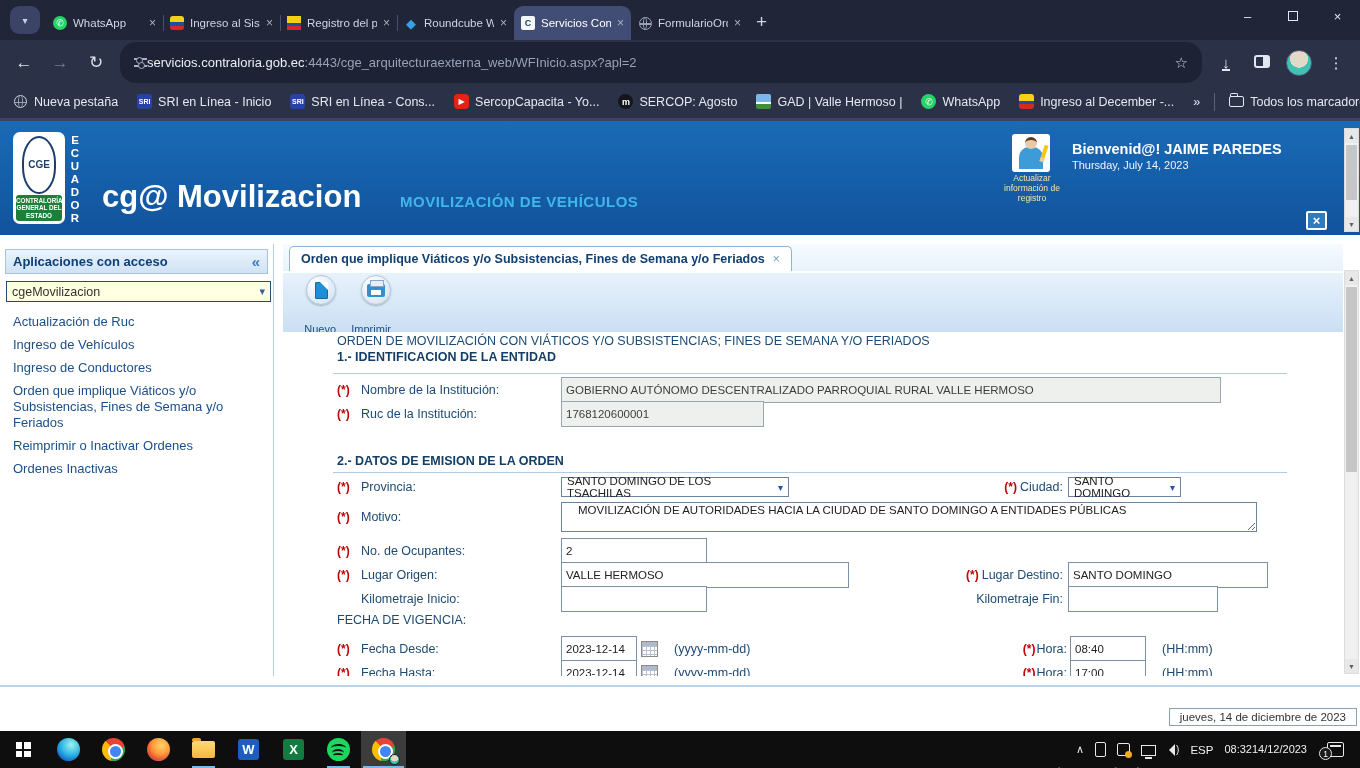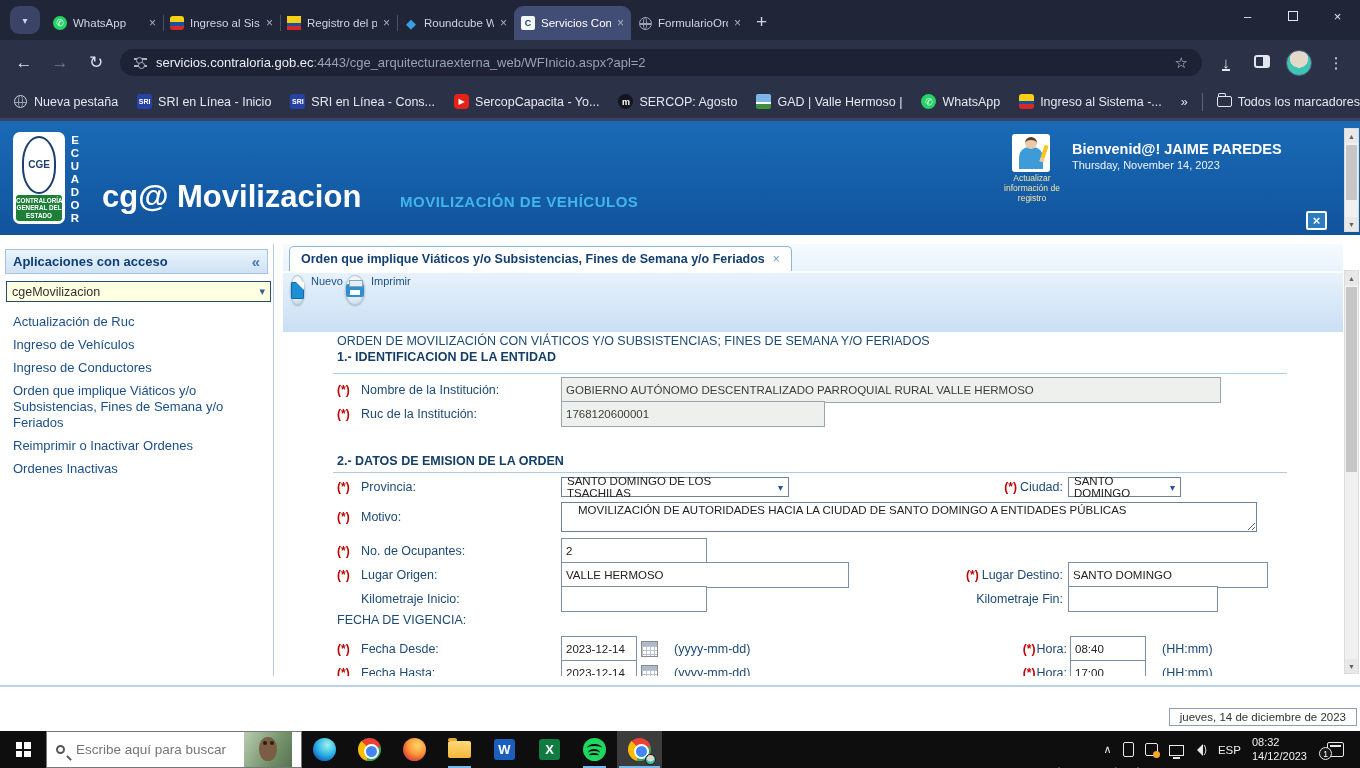--- a/index.html
+++ b/index.html
@@ -29,21 +29,21 @@
   .globe::after{content:"";position:absolute;left:30%;right:30%;top:-1px;bottom:-1px;border:1.5px solid #9aa2b5;border-radius:50%;}
   .newtab{color:#cfd4e2;font-size:19px;margin:0 0 7px 8px;}
   .winctl{margin-left:auto;display:flex;align-self:flex-start;}
   .wbtn{width:45px;height:32px;color:#e3e7f0;display:flex;align-items:center;justify-content:center;font-size:13px;}
   .wbtn .sq{width:10px;height:10px;border:1.5px solid #e3e7f0;}
 
   
   .cbar{position:absolute;top:40px;height:45px;left:0;right:0;background:#2b3146;display:flex;align-items:center;padding:0 12px;gap:12px;}
   .navbtn{color:#dbe0ec;font-size:17px;width:24px;text-align:center;}
   .navbtn.dim{color:#707894;}
-  .urlpill{flex:1;height:27px;background:#1d2234;border-radius:16px;display:flex;align-items:center;padding:0 14px;gap:9px;font-size:13px;}
+  .urlpill{flex:1;height:41px;background:#1d2234;border-radius:16px;display:flex;align-items:center;padding:0 14px;gap:0;font-size:13px;}
   .tune{width:13px;height:9px;border-top:2px solid #aab2c6;border-bottom:2px solid #aab2c6;position:relative;}
   .tune::before{content:"";position:absolute;top:-3.5px;left:2px;width:5px;height:5px;border-radius:50%;background:#1d2234;border:1px solid #aab2c6;}
   .tune::after{content:"";position:absolute;bottom:-3.5px;right:2px;width:5px;height:5px;border-radius:50%;background:#1d2234;border:1px solid #aab2c6;}
   .urlhost{color:#eceef4;}
   .urlpath{color:#98a1b6;}
   .pillstar{margin-left:auto;color:#c9cfdd;font-size:15px;}
   .ricon{color:#e2e6ef;font-size:15px;width:24px;text-align:center;position:relative;}
   .dl{display:inline-block;}
   .dl i{font-style:normal;display:block;line-height:11px;}
   .dl::after{content:"";display:block;height:2px;background:#e2e6ef;margin-top:1px;}
@@ -106,21 +106,21 @@
   .sbmenu li{color:#1b4f8a;font-size:13px;line-height:16px;margin-bottom:7px;}
 
   
   .content{position:absolute;left:283px;top:126px;width:1060px;height:432px;background:#fff;overflow:hidden;}
   .ctop{position:absolute;top:0;left:0;right:0;height:88px;background:linear-gradient(#f6fbff,#cadff3);}
   .ctabline{position:absolute;top:27px;left:0;right:0;height:2px;background:#fdfefe;}
   .ctab{position:absolute;left:6px;top:2px;height:25px;background:#fff;border:1px solid #8fb4d6;border-bottom:none;
         border-radius:5px 5px 0 0;display:flex;align-items:center;padding:0 11px;font-weight:bold;color:#123f70;font-size:12.5px;gap:8px;}
   .ctab .cx{color:#6f9dcb;font-weight:normal;font-size:12px;}
   .toolbtns{position:absolute;top:31px;left:7px;display:flex;gap:9px;}
-  .tbtn{width:46px;display:flex;align-items:flex-start;gap:6px;}
+  .tbtn{width:46px;display:flex;flex-direction:column;align-items:flex-end;gap:18px;}
   .tcircle{width:30px;height:30px;border-radius:50%;background:radial-gradient(circle at 35% 30%,#ffffff,#dde9f5 70%,#c3d5e8);
            border:1px solid #b2c8dd;box-shadow:0 1px 2px rgba(0,0,0,.25);display:flex;align-items:center;justify-content:center;}
   .tlabel{font-size:11px;color:#1b4f8a;}
   .i-new{width:13px;height:17px;background:#1e8fd5;border:1px solid #0f6aa8;border-radius:1px;position:relative;}
   .i-new::after{content:"";position:absolute;top:-1px;right:-1px;border:4px solid #fff;border-left-color:transparent;border-bottom-color:transparent;}
   .i-print{width:18px;height:13px;background:#2f8fd0;border-radius:2px;position:relative;}
   .i-print::before{content:"";position:absolute;left:3px;top:-4px;width:12px;height:5px;background:#e8eef5;border:1px solid #8aa6c0;}
   .i-print::after{content:"";position:absolute;left:4px;bottom:2px;width:10px;height:5px;background:#fff;}
 
   .formarea{position:absolute;top:88px;left:0;right:0;bottom:0;background:#fff;overflow:hidden;}
@@ -186,21 +186,21 @@
   .tchev{font-size:11px;color:#e8e8e8;}
   .tr-phone{width:11px;height:15px;border:1.5px solid #e8e8e8;border-radius:2px;}
   .tr-sync{width:13px;height:13px;border:1.5px solid #e8e8e8;border-radius:2px;position:relative;}
   .tr-sync::after{content:"";position:absolute;right:-3px;bottom:-3px;width:7px;height:7px;border-radius:50%;background:#f7a828;}
   .tr-net{width:15px;height:11px;border:1.5px solid #e8e8e8;position:relative;margin-top:2px;}
   .tr-net::after{content:"";position:absolute;left:3px;bottom:-4px;width:7px;height:2px;background:#e8e8e8;}
   .tr-spk{display:flex;align-items:center;gap:1px;}
   .tr-spk .cone{width:0;height:0;border:6px solid rgba(0,0,0,0);border-right-color:#e8e8e8;border-left-width:2px;}
   .tr-spk .wav{font-size:10px;color:#e8e8e8;}
   .lang{font-size:11.5px;}
-  .clock{display:flex;flex-direction:column;font-size:11px;line-height:13.5px;}
+  .clock{display:flex;align-items:center;font-size:11px;line-height:13.5px;}
   .notifwrap{width:34px;display:flex;justify-content:center;position:relative;}
   .nbox{width:17px;height:15px;border:1.5px solid #e8e8e8;border-radius:2px;position:relative;}
   .nbox::before{content:"";position:absolute;left:2px;top:2px;right:2px;height:1.5px;background:#e8e8e8;}
   .nbadge{position:absolute;left:1px;bottom:-3px;width:13px;height:13px;border-radius:50%;background:#1a1a1a;border:1.5px solid #e8e8e8;
           color:#fff;font-size:8.5px;display:flex;align-items:center;justify-content:center;}
 </style>
 </head>
 <body>
 
 <div class="stage">
@@ -292,21 +292,21 @@
     <span class="bitem">
         <span class="bic ic-gad"></span>
         <span>GAD | Valle Hermoso |</span>
       </span>
     <span class="bitem">
         <span class="bic ic-wa ticon">✆</span>
         <span>WhatsApp</span>
       </span>
     <span class="bitem">
         <span class="bic ic-crest ticon"></span>
-        <span>Ingreso al Sistema -...</span>
+        <span>Ingreso al December -...</span>
       </span>
     <span class="boverflow">
       <span>»</span>
       <span class="bdiv"></span>
       <span class="bitem">
           <span class="folder"></span>
           <span>Todos los marcadores</span>
         </span>
     </span>
   </div>
@@ -322,21 +322,21 @@
       <div class="ecuador">ECUADOR</div>
       <div class="apptitle">cg@ Movilizacion</div>
       <div class="appsub">MOVILIZACIÓN DE VEHÍCULOS</div>
       <div class="uavatar">
           <span class="body"></span>
           <span class="head"></span>
           <span class="pencil"></span>
         </div>
       <div class="ucap">Actualizar información de registro</div>
       <div class="welcome">Bienvenid@! JAIME PAREDES</div>
-      <div class="wdate">Thursday, November 14, 2023</div>
+      <div class="wdate">Thursday, July 14, 2023</div>
       <div class="bclose">×</div>
       <div class="vscroll hscroll">
         <div class="sb-ar">▲</div>
         <div class="sb-th" style="top:16px;height:55px;"></div>
         <div class="sb-ar" style="position:absolute;bottom:0;left:0;right:0;">▼</div>
       </div>
     </div>
 
     <div class="sidebar">
       <div class="sbhead">
@@ -387,21 +387,21 @@
         <div class="fline" style="top:41px;"></div>
 
         <div class="lrow" style="top:45px;">
           <span class="req">(*)</span>
           <span class="flabel">Nombre de la Institución:</span>
           <input class="fin ro" style="width: 660px;" readonly="" value="GOBIERNO AUTÓNOMO DESCENTRALIZADO PARROQUIAL RURAL VALLE HERMOSO">
         </div>
         <div class="lrow" style="top:69px;">
           <span class="req">(*)</span>
           <span class="flabel">Ruc de la Institución:</span>
-          <input class="fin ro" style="width: 264px;" readonly="" value="1768120600001">
+          <input class="fin ro" style="width: 203px;" readonly="" value="1768120600001">
         </div>
 
         <div class="fsec" style="top:122px;">2.- DATOS DE EMISION DE LA ORDEN</div>
         <div class="fline" style="top:140px;"></div>
 
         <div class="lrow" style="top:145px;">
           <span class="req">(*)</span>
           <span class="flabel">Provincia:</span>
           <div class="fsel" style="width:228px;">
             <span>SANTO DOMINGO DE LOS TSACHILAS</span>
@@ -507,25 +507,20 @@
 
   <div class="tbar">
     <div class="startbtn">
         <span class="winlogo">
           <i></i>
           <i></i>
           <i></i>
           <i></i>
         </span>
       </div>
-    <div class="tsearch">
-      <span class="mag"></span>
-      <input placeholder="Escribe aquí para buscar" style="">
-      <span class="owl"></span>
-    </div>
     <div class="tapps">
       <div class="tapp">
           <span class="i-edge"></span>
         </div>
       <div class="tapp">
           <span class="i-chrome"></span>
         </div>
       <div class="tapp">
           <span class="i-ff"></span>
         </div>

